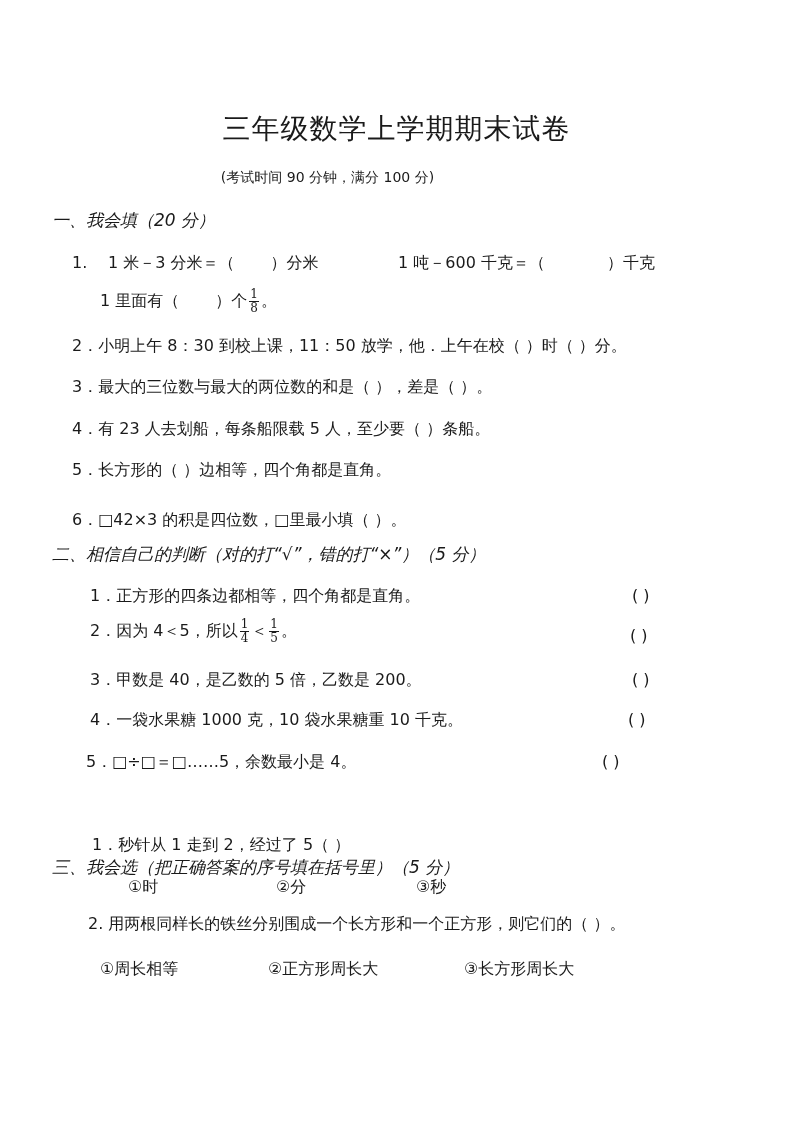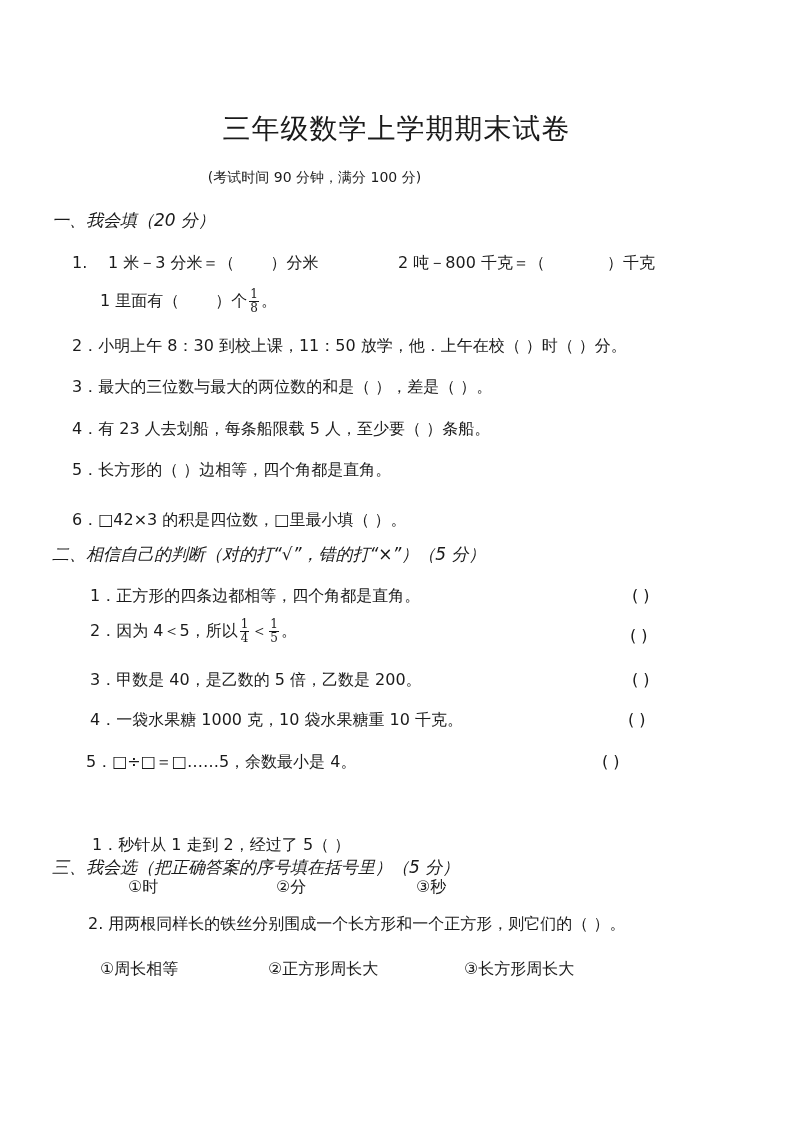--- a/index.html
+++ b/index.html
@@ -3,21 +3,21 @@
 <meta charset="utf-8">
 <style>
   html, body { margin: 0; padding: 0; background: #ffffff; }
   body {
     width: 793px; height: 1122px; position: relative; overflow: hidden;
     font-family: "DejaVu Sans", "Liberation Sans", sans-serif;
     color: #1a1a1a;
   }
   .abs { position: absolute; white-space: nowrap; }
   .title { left: 0; width: 793px; text-align: center; top: 110px; font-size: 28px; letter-spacing: 1px; }
-  .subtitle { left: 0; width: 629px; text-align: center; top: 169px; font-size: 14px; }
+  .subtitle { left: 13px; width: 629px; text-align: center; top: 169px; font-size: 14px; }
   .sec { font-size: 17px; left: 52px; font-style: italic; }
   .q { font-size: 16px; }
   .paren { font-size: 16px; }
   .frac {
     display: inline-flex; flex-direction: column; align-items: center;
     vertical-align: middle; font-size: 12px; line-height: 13px; margin: 0 2px;
     font-family: "DejaVu Serif", "Liberation Serif", serif;
   }
   .frac .num { border-bottom: 1px solid #1a1a1a; padding: 0 1px; }
   .blank { display: inline-block; }
@@ -28,21 +28,21 @@
 <div class="abs title">三年级数学上学期期末试卷</div>
 <div class="abs subtitle">(考试时间 90 分钟，满分 100 分)</div>
 
 <div class="abs sec" style="top:209px;">一、我会填（20 分）</div>
 
 <div class="abs q" style="left:72px; top:253px;">1.</div>
 <div class="abs q" style="left:108px; top:253px;text-align:right;">
   <span>1 米－3 分米＝（</span><span class="blank" style="width:36px"></span><span>）分米</span>
 </div>
 <div class="abs q" style="left:398px; top:253px;">
-  <span>2 吨－800 千克＝（</span><span class="blank" style="width:62px"></span><span>）千克</span>
+  <span>1 吨－600 千克＝（</span><span class="blank" style="width:62px"></span><span>）千克</span>
 </div>
 <div class="abs q" style="left:100px; top:288px; display:flex; align-items:center;">
   <span>1 里面有（</span>
     <span class="blank" style="width:36px"></span>
     <span>）个</span>
   <span class="frac">
       <span class="num">1</span>
       <span>8</span>
     </span>
   <span>。</span>

